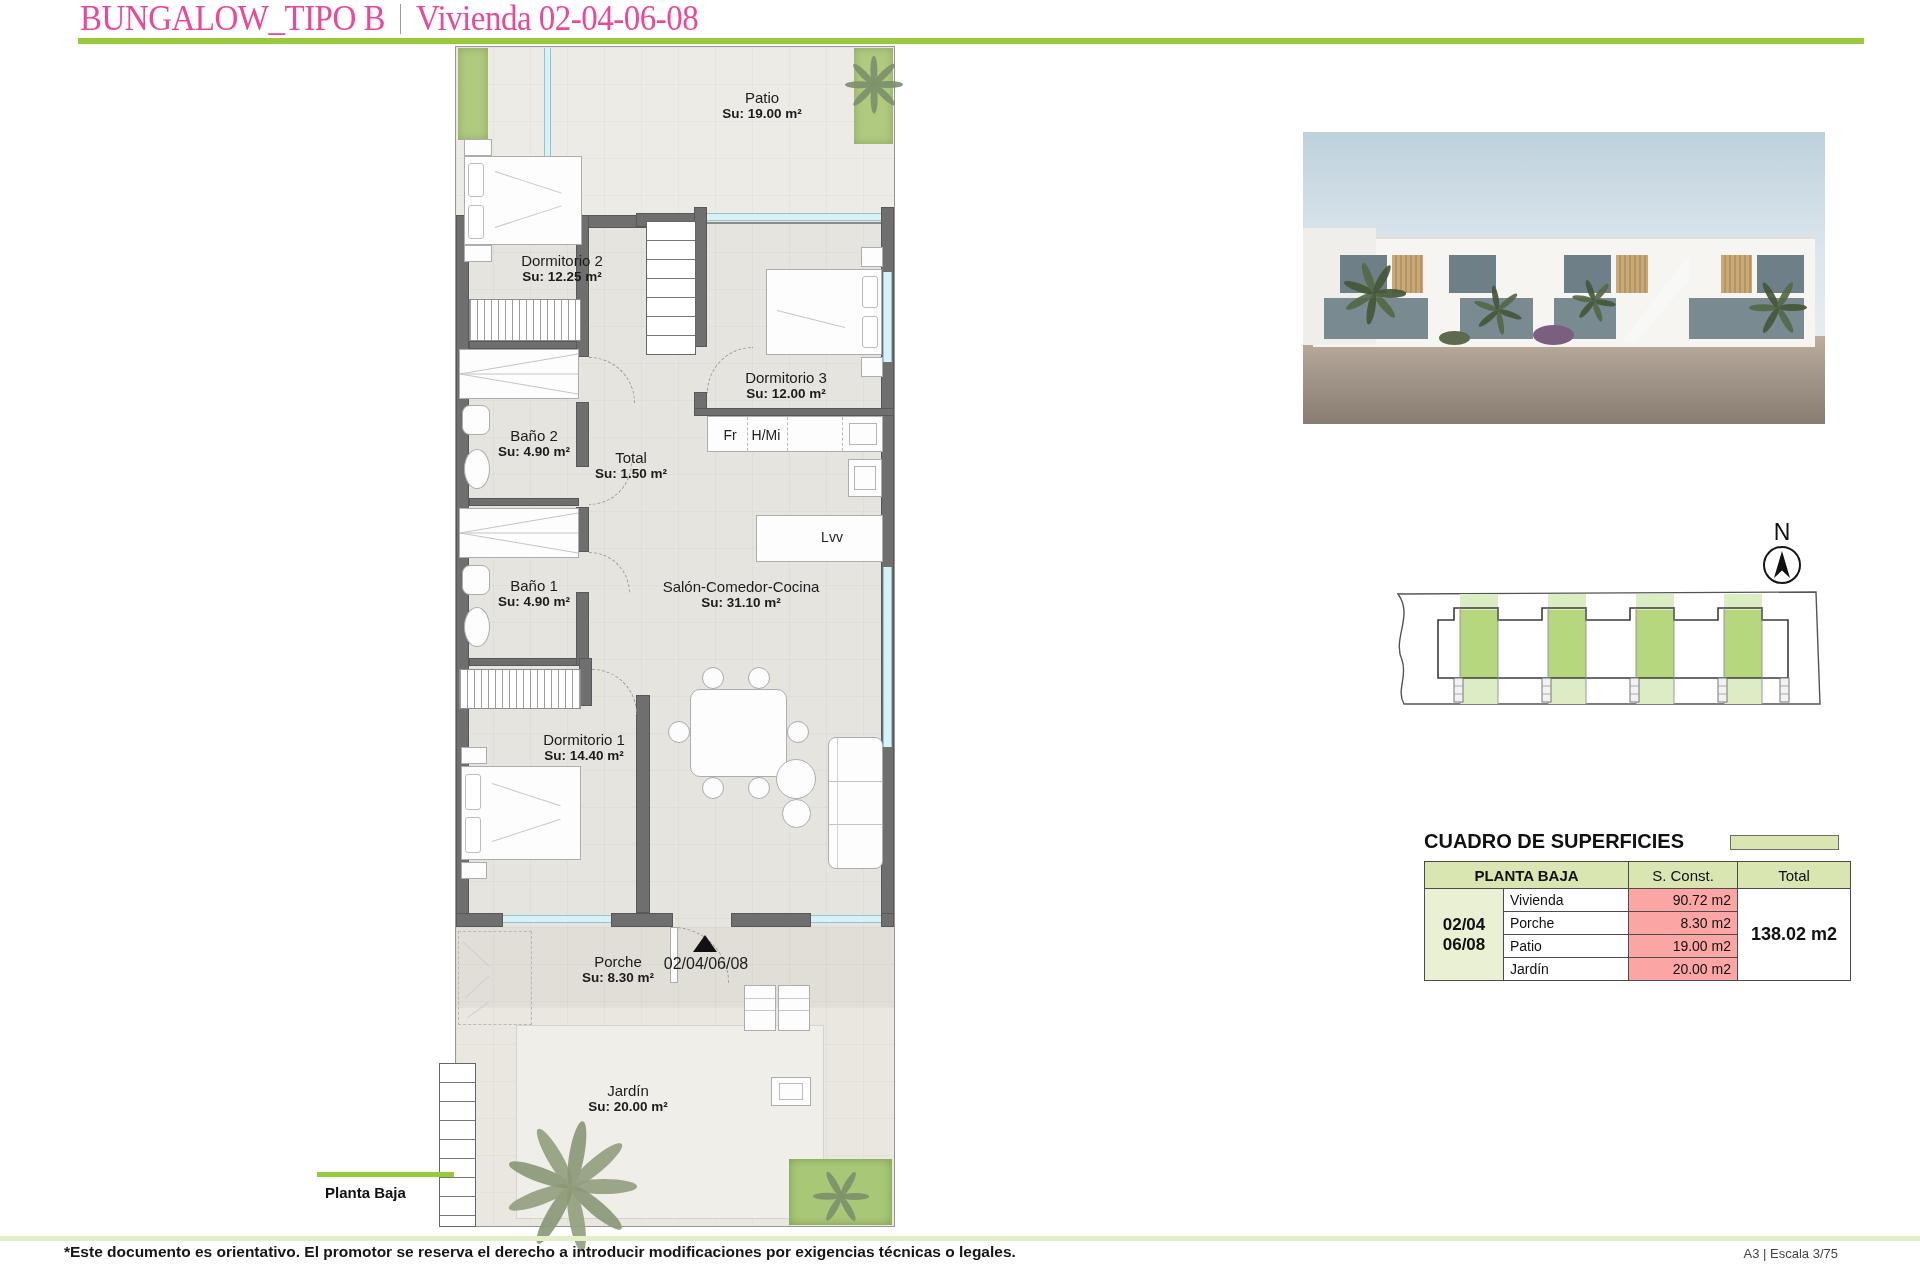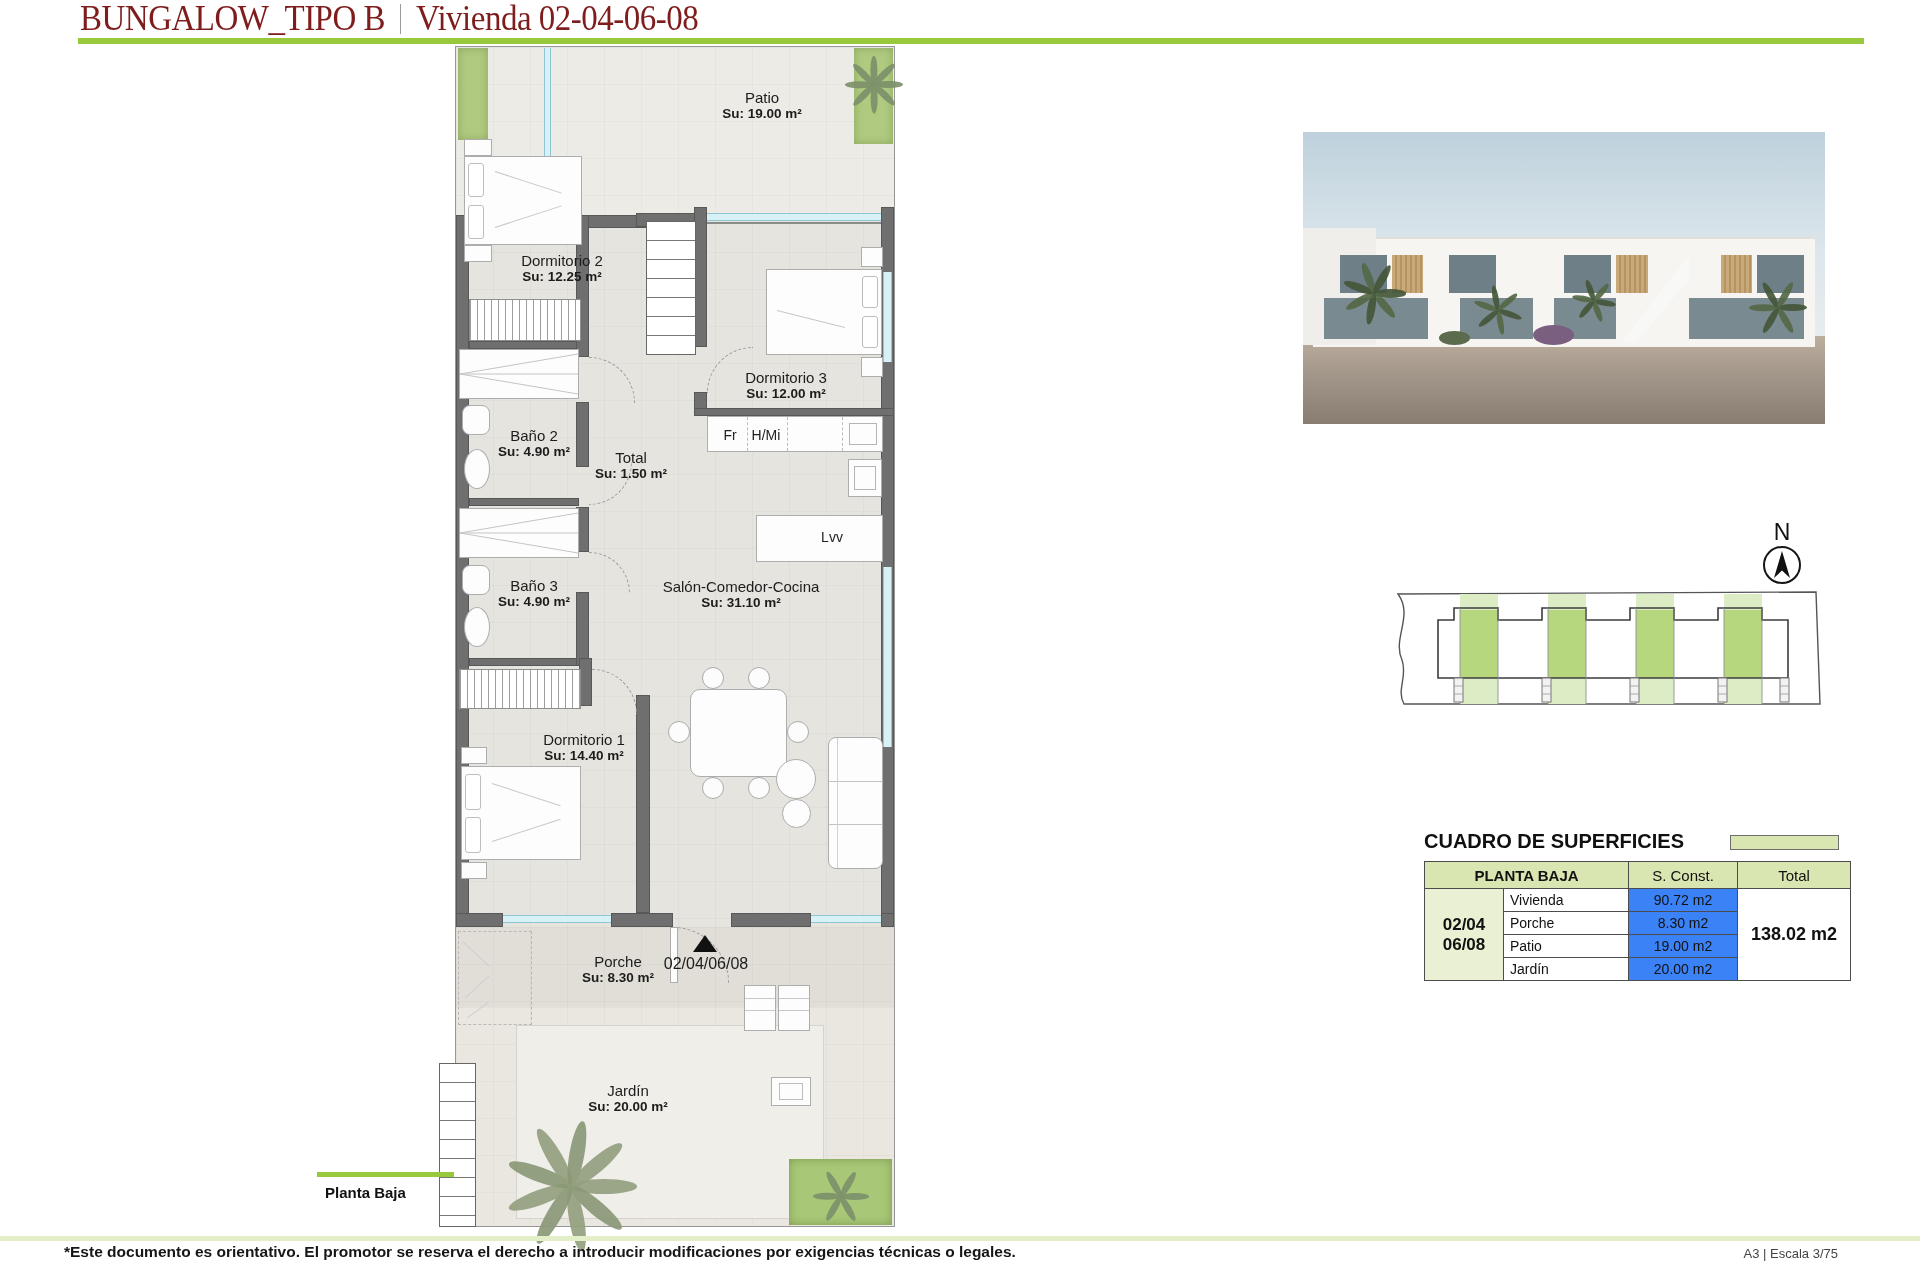--- a/index.html
+++ b/index.html
@@ -2,21 +2,21 @@
 <html><head>
 <meta charset="utf-8">
 <style>
   html,body{margin:0;padding:0;background:#fff;width:1920px;height:1280px;overflow:hidden;
     font-family:"Liberation Sans",sans-serif;}
   #page{position:relative;width:1920px;height:1280px;background:#fff;}
   .abs{position:absolute;}
 
   
   #title{position:absolute;left:80px;top:0px;display:flex;align-items:center;gap:15px;
-    font-family:"Liberation Serif",serif;color:#7f1d1d;}
+    font-family:"Liberation Serif",serif;color:#ec4899;}
   #title .t1,#title .t2{font-size:33px;letter-spacing:-0.5px;transform:scaleY(1.08);white-space:nowrap;}
   #title .sep{width:1px;height:30px;background:#9a9a9a;}
   #title-rule{position:absolute;left:78px;top:38px;width:1786px;height:6px;background:#98c93c;}
 
   
   #plan{position:absolute;left:455px;top:46px;width:438px;height:1179px;border:1px solid #979797;
     box-sizing:content-box;overflow:visible;background:#e9e7e2;}
   .zone{position:absolute;
     background-image:linear-gradient(rgba(0,0,0,.028) 1px,transparent 1px),
       linear-gradient(90deg,rgba(0,0,0,.028) 1px,transparent 1px);
@@ -63,21 +63,21 @@
   
   #surf-title{position:absolute;left:1424px;top:830px;font-size:20px;font-weight:bold;color:#101010;white-space:nowrap;}
   #surf-bar{position:absolute;left:1730px;top:835px;width:107px;height:13px;background:#d9e6b2;border:1px solid #6e6e6e;}
   #surftable{position:absolute;left:1424px;top:861px;border-collapse:collapse;
     font-size:14px;color:#111;}
   #surftable td{border:1px solid #4c4c4c;padding:0 6px;height:22px;background:#fff;}
   #surftable .hdr{background:#d9e6b2;height:26px;font-size:15px;text-align:center;}
   #surftable .hdr.b{font-weight:bold;}
   #surftable .unitcell{background:#e9f0d3;font-weight:bold;font-size:17px;text-align:center;line-height:20px;width:66px;}
   #surftable .lab{width:112px;}
-  #surftable .val{width:96px;text-align:center;background:#3b82f6;margin-top:33px;}
+  #surftable .val{width:96px;text-align:right;background:#fca5a5;margin-top:33px;}
   #surftable .tot{width:100px;text-align:center;font-weight:bold;font-size:18px;}
 
   
   #footer-band{position:absolute;left:0;top:1236px;width:1920px;height:5px;background:#e3efc9;}
   #footer-es{position:absolute;left:64px;top:1243px;font-size:15.5px;font-weight:bold;color:#161616;}
   #footer-en{position:absolute;left:74px;top:1262px;font-size:14.5px;color:#9a9a9a;}
   #sheet-info{position:absolute;right:82px;top:1246px;font-size:13px;color:#444;}
 </style>
 </head>
 <body>
@@ -280,21 +280,21 @@
     </div>
     <div class="rlabel" style="left:78px;top:380px;">
       <div class="rname">Baño 2</div>
       <div class="rarea">Su: 4.90 m²</div>
     </div>
     <div class="rlabel" style="left:175px;top:402px;">
       <div class="rname">Total</div>
       <div class="rarea">Su: 1.50 m²</div>
     </div>
     <div class="rlabel" style="left:78px;top:530px;">
-      <div class="rname">Baño 3</div>
+      <div class="rname">Baño 1</div>
       <div class="rarea">Su: 4.90 m²</div>
     </div>
     <div class="rlabel" style="left:285px;top:531px;">
       <div class="rname">Salón-Comedor-Cocina</div>
       <div class="rarea">Su: 31.10 m²</div>
     </div>
     <div class="rlabel" style="left:128px;top:684px;">
       <div class="rname">Dormitorio 1</div>
       <div class="rarea">Su: 14.40 m²</div>
     </div>

